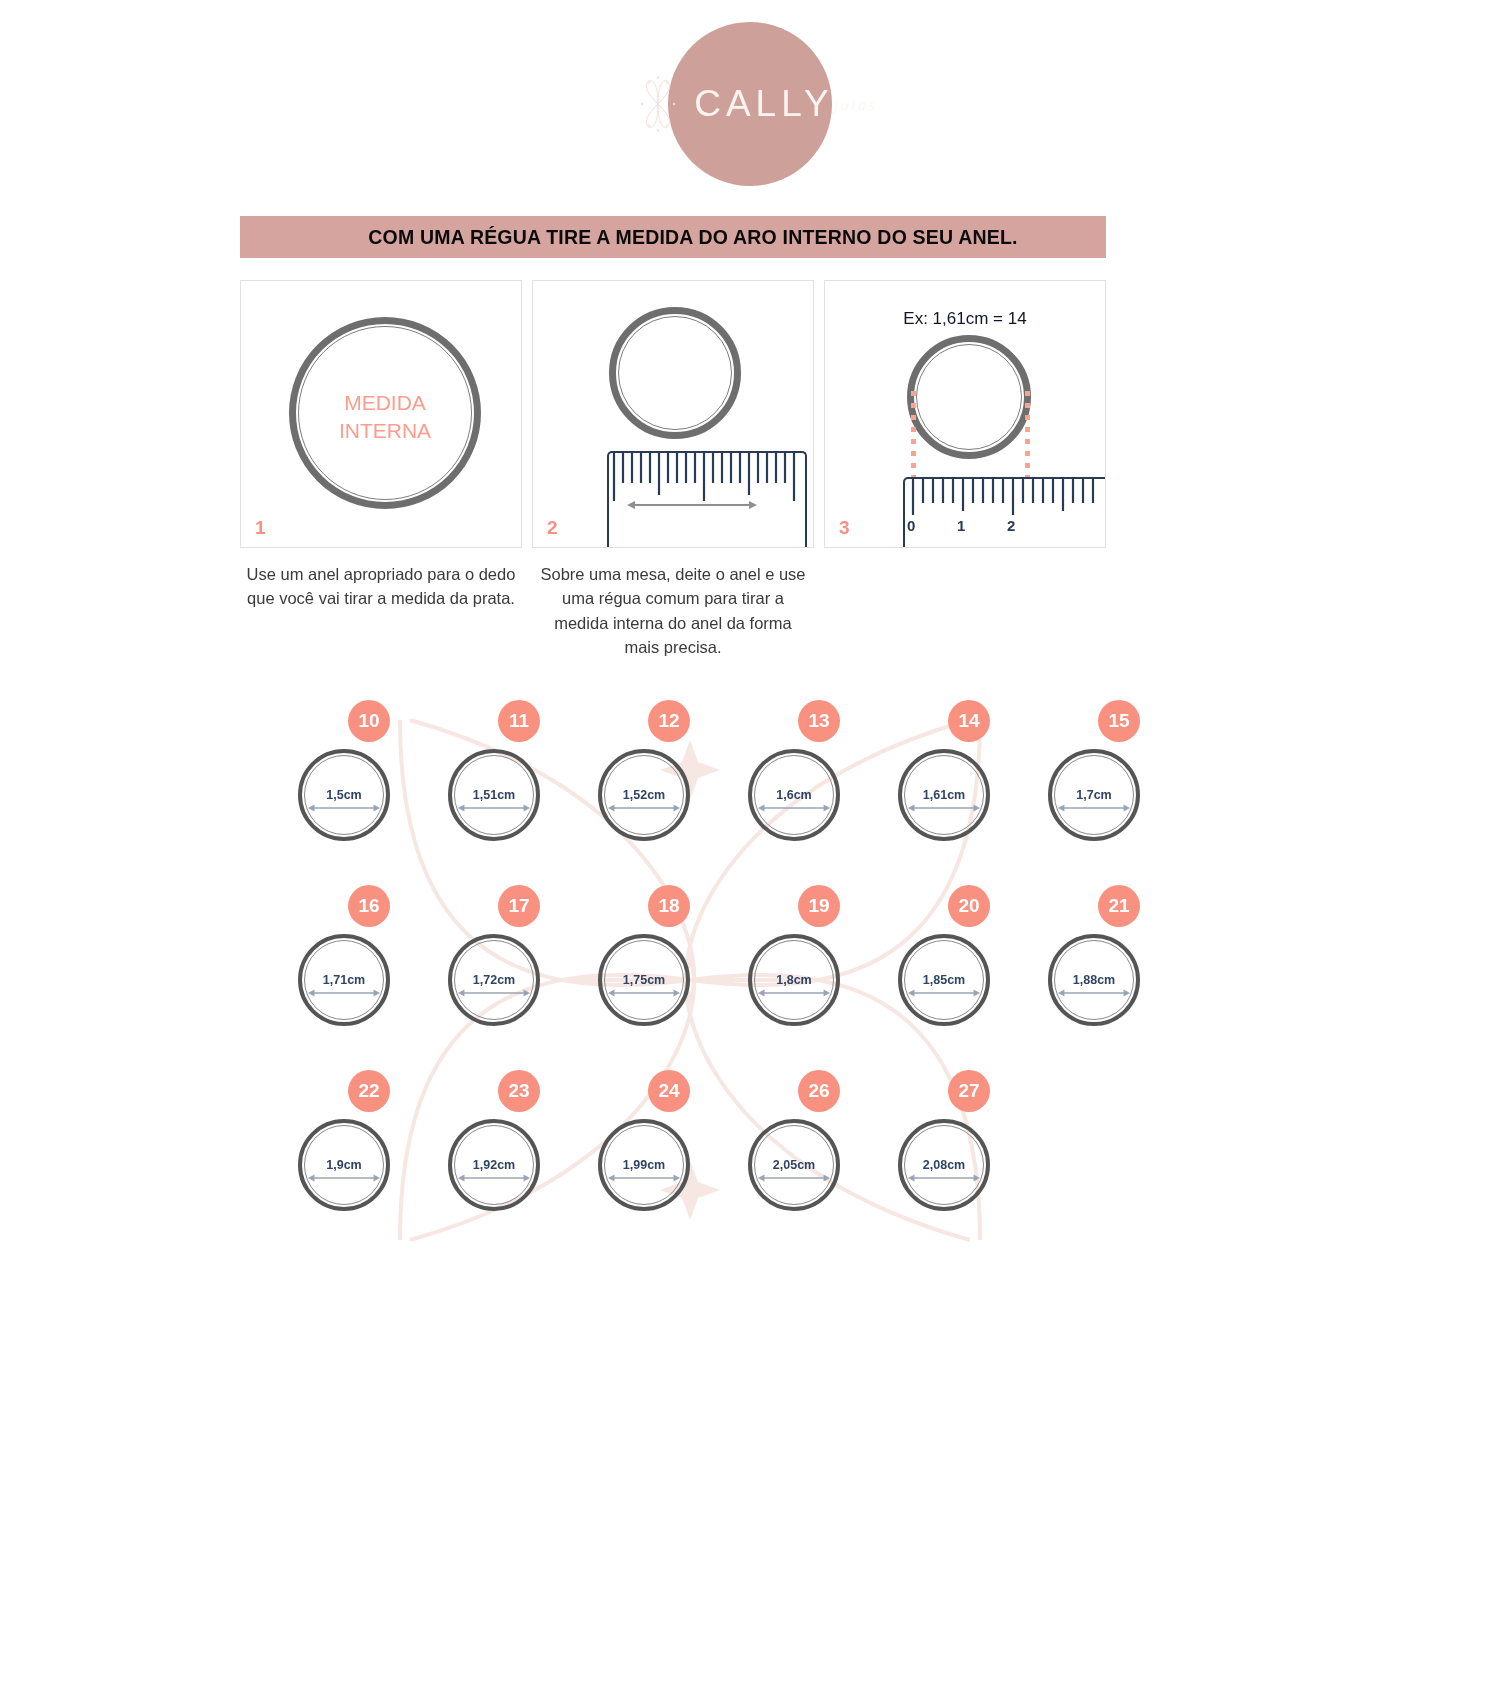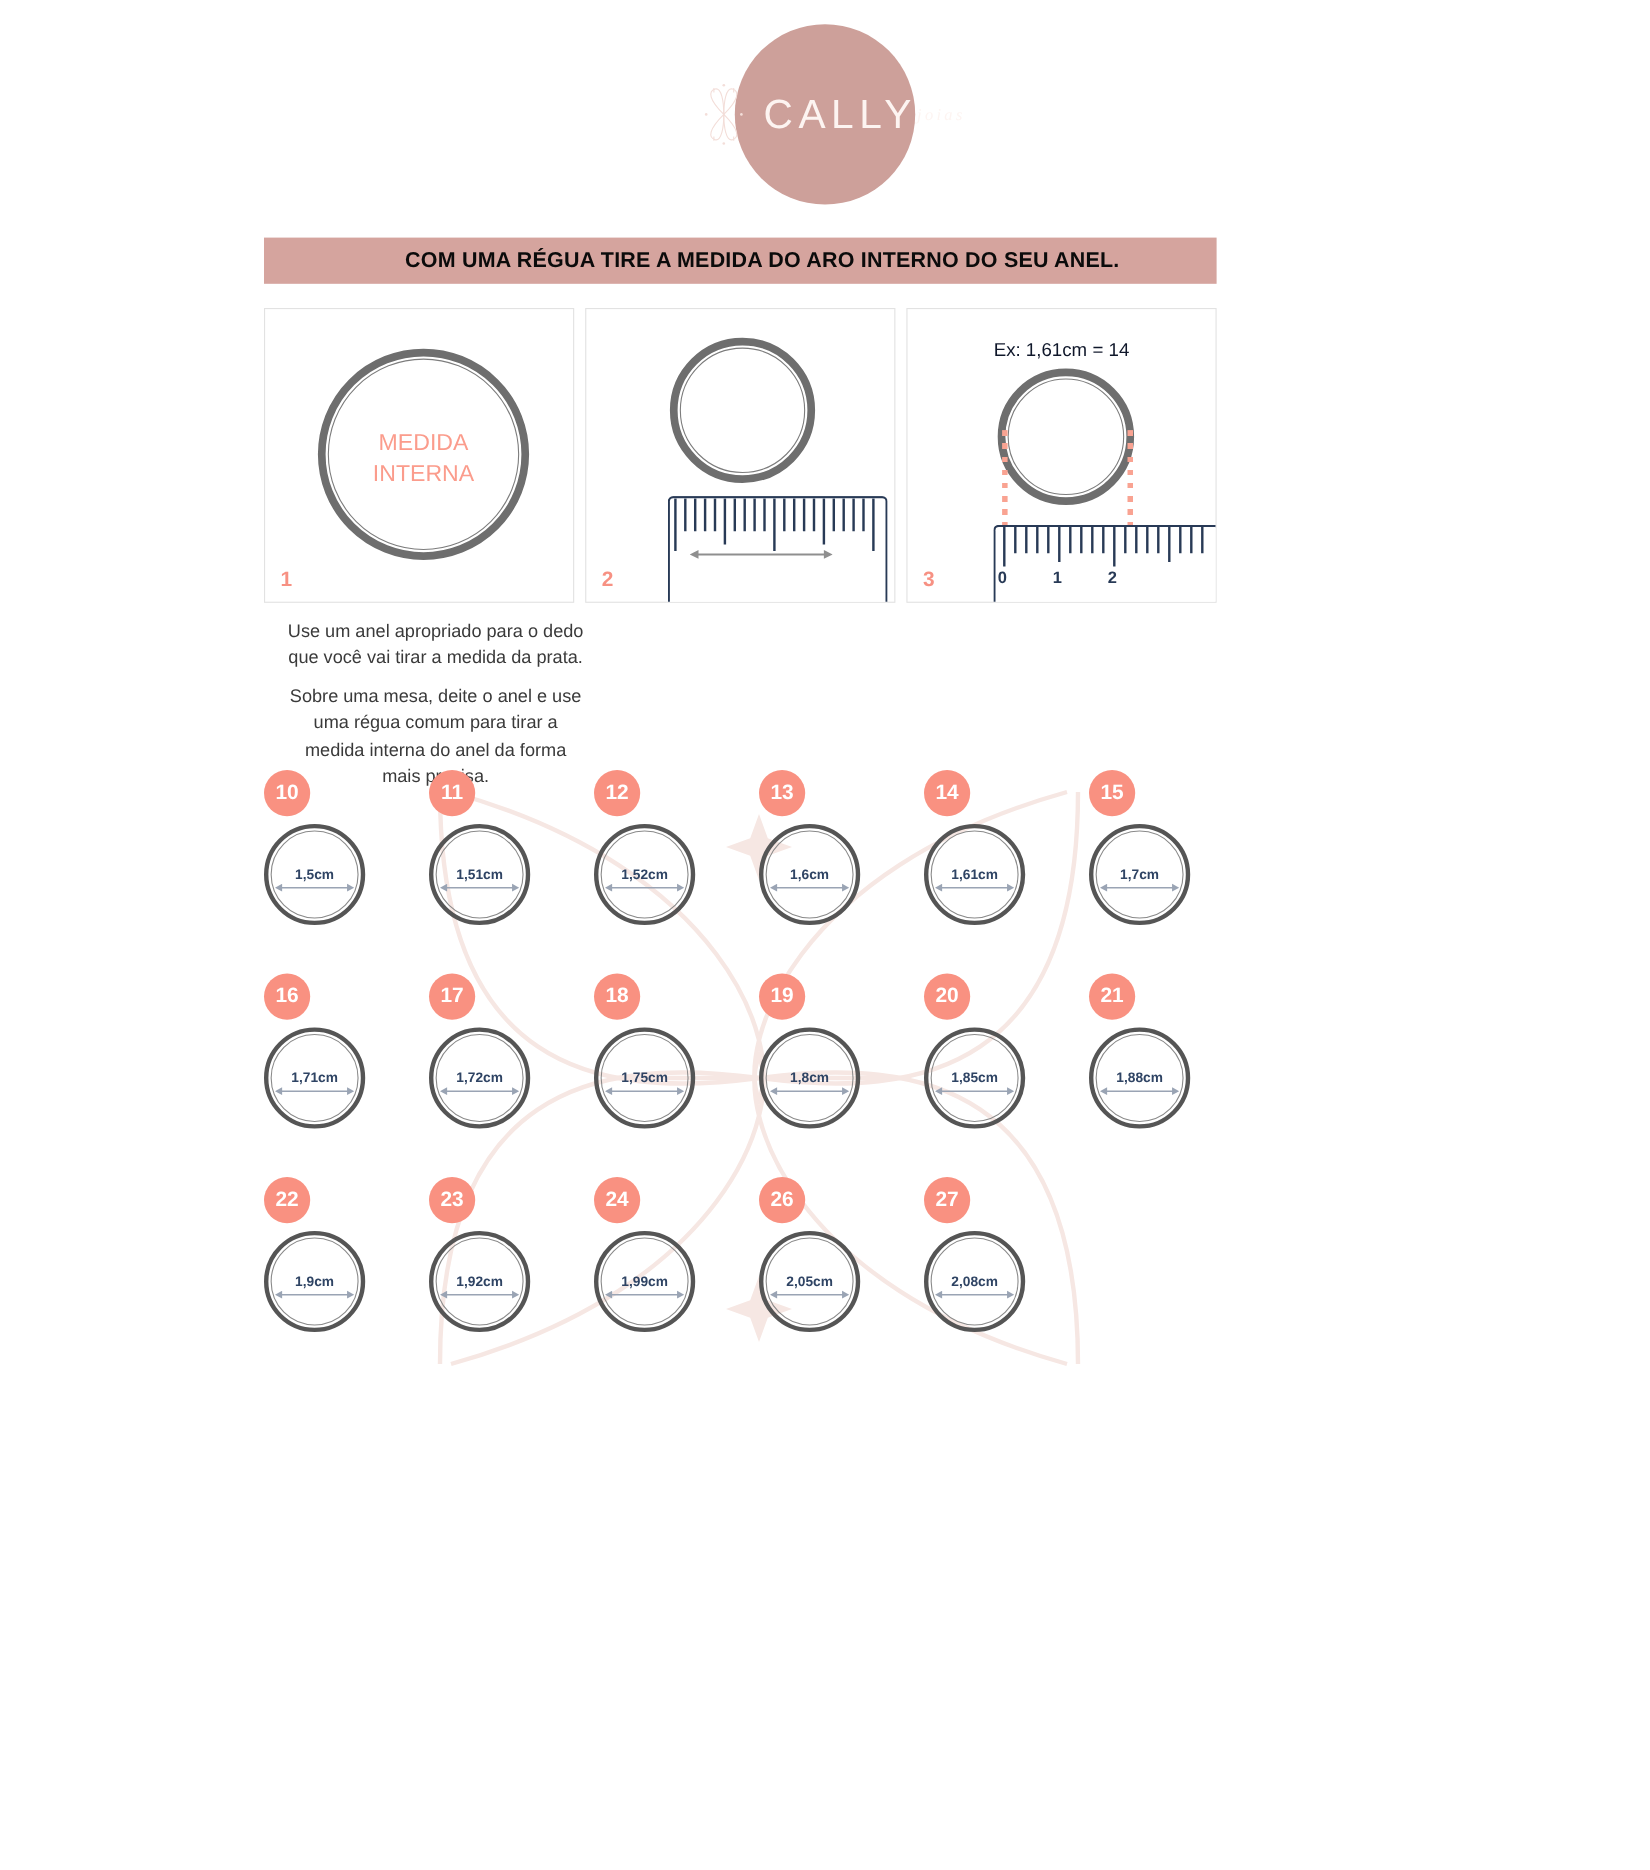--- a/index.html
+++ b/index.html
@@ -171,26 +171,25 @@
   .p3-num {
     position: absolute;
     color: #283a56;
     font-size: 15px;
     font-weight: 600;
   }
 
   
   .captions {
     position: absolute;
-    left: 255px;
+    left: 240px;
     top: 562px;
     width: 866px;
     display: flex;
     gap: 10px;
-    flex-direction: column;
   }
   .caption {
     width: 282px;
     text-align: center;
     color: #3a3a3a;
     font-size: 16.5px;
     line-height: 1.48;
     padding: 0 6px;
   }
 
@@ -212,21 +211,21 @@
   .grid {
     position: relative;
     display: grid;
     grid-template-columns: repeat(6, 1fr);
     row-gap: 44px;
     z-index: 2;
   }
   .cell {
     display: flex;
     flex-direction: column;
-    align-items: flex-start;
+    align-items: flex-end;
   }
   .badge {
     width: 42px;
     height: 42px;
     border-radius: 50%;
     background: #f99181;
     color: #ffffff;
     display: flex;
     align-items: center;
     justify-content: center;

